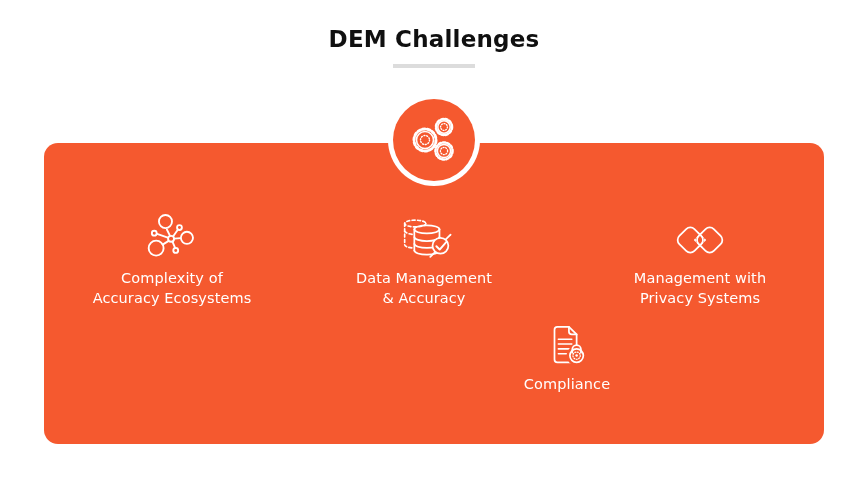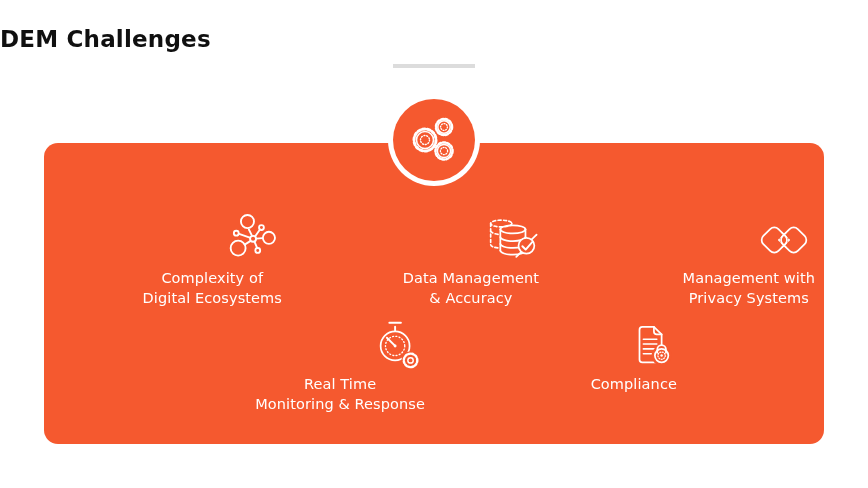--- a/index.html
+++ b/index.html
@@ -13,21 +13,21 @@
   html,body{background:var(--background);}
   .canvas{
     position:relative;
     width:868px;height:488px;
     background:var(--background);
     overflow:hidden;
     font-family:"DejaVu Sans","Liberation Sans",sans-serif;
   }
   .title{
     position:absolute;top:26px;left:0;width:868px;
-    text-align:left;
+    text-align:center;
     font-size:23px;font-weight:bold;
     color:var(--title_text);
     letter-spacing:.2px;
   }
   .title-underline{
     position:absolute;top:64px;left:393px;
     width:82px;height:4px;
     background:var(--underline);
   }
   .panel{
@@ -43,21 +43,21 @@
     display:flex;align-items:center;justify-content:center;
     z-index:2;
   }
   .badge-inner{
     width:82px;height:82px;border-radius:50%;
     background:var(--accent);
     display:flex;align-items:center;justify-content:center;
   }
   .item{
     position:absolute;
-    display:flex;flex-direction:column;align-items:flex-end;
+    display:flex;flex-direction:column;align-items:center;
     z-index:1;
   }
   .item-icon{
     height:58px;display:flex;align-items:flex-end;justify-content:center;
   }
   .item-label{
     margin-top:4px;
     color:var(--panel_text);
     font-size:14.5px;line-height:20px;
     text-align:center;letter-spacing:.1px;
@@ -108,21 +108,21 @@
         <circle class="st" cx="23" cy="14.5" r="7" stroke-width="2"></circle>
         <circle class="st" cx="38" cy="21" r="2.6" stroke-width="2"></circle>
         <circle class="st" cx="46" cy="32" r="6.5" stroke-width="2"></circle>
         <circle class="st" cx="34" cy="45.5" r="2.6" stroke-width="2"></circle>
         <circle class="st" cx="13" cy="43" r="8" stroke-width="2"></circle>
         <circle class="st" cx="11" cy="27" r="2.6" stroke-width="2"></circle>
       </svg>
     </div>
     <div class="item-label">
       <div>Complexity of</div>
-      <div>Digital Ecosystems</div>
+      <div>Accuracy Ecosystems</div>
     </div>
   </div>
 
   <div class="item" style="left:309px;top:206px;width:230px">
     <div class="item-icon">
       <svg width="58" height="50" viewBox="0 0 60 50">
 
         <ellipse class="st" cx="21" cy="9" rx="11" ry="3.5" stroke-width="1.7" stroke-dasharray="3 2.5"></ellipse>
         <line class="st" x1="10" y1="9" x2="10" y2="31" stroke-width="1.7" stroke-dasharray="3 2.5"></line>
         <path class="st" d="M10,17 q2,2.6 8,3.2" stroke-width="1.7" stroke-dasharray="3 2.5"></path>
@@ -156,40 +156,20 @@
         <path class="st" d="M30,16.5 L37.5,24 L30,31.5" stroke-width="1.4" stroke-dasharray="2.4 2.4"></path>
         <path class="st" d="M34,16.5 L26.5,24 L34,31.5" stroke-width="1.4" stroke-dasharray="2.4 2.4"></path>
       </svg>
     </div>
     <div class="item-label">
       <div>Management with</div>
       <div>Privacy Systems</div>
     </div>
   </div>
 
-  <div class="item" style="left:175px;top:312px;width:250px">
-    <div class="item-icon">
-      <svg width="54" height="52" viewBox="0 0 56 52">
-        <line class="st" x1="19" y1="4" x2="31" y2="4" stroke-width="2"></line>
-        <line class="st" x1="25" y1="8" x2="25" y2="12" stroke-width="2"></line>
-        <circle class="st" cx="25" cy="28" r="15" stroke-width="1.8"></circle>
-        <circle class="st" cx="25" cy="28" r="10" stroke-width="1.4" stroke-dasharray="1 2.4"></circle>
-        <line class="st" x1="25" y1="28" x2="16.5" y2="19.5" stroke-width="2"></line>
-        <circle cx="25" cy="28" r="1.5" fill="#FFFFFF"></circle>
-
-        <circle class="mask" cx="41" cy="43" r="9.5"></circle>
-        <circle class="st" cx="41" cy="43" r="7" stroke-width="2.5" stroke-dasharray="2 1.8"></circle>
-        <circle class="st" cx="41" cy="43" r="2.8" stroke-width="1.5"></circle>
-      </svg>
-    </div>
-    <div class="item-label">
-      <div>Real Time</div>
-      <div>Monitoring &amp; Response</div>
-    </div>
-  </div>
 
   <div class="item" style="left:457px;top:312px;width:220px">
     <div class="item-icon">
       <svg width="50" height="48" viewBox="0 0 52 48">
         <path class="st" d="M16,4 h12 l8,8 v26 a3,3 0 0 1 -3,3 H16 a3,3 0 0 1 -3,-3 V7 a3,3 0 0 1 3,-3 z" stroke-width="1.8"></path>
         <path class="st" d="M28,4 v5 a3,3 0 0 0 3,3 h5" stroke-width="1.8"></path>
         <line class="st" x1="17" y1="17" x2="31" y2="17" stroke-width="1.6"></line>
         <line class="st" x1="17" y1="22" x2="31" y2="22" stroke-width="1.6"></line>
         <line class="st" x1="17" y1="27" x2="31" y2="27" stroke-width="1.6"></line>
         <line class="st" x1="17" y1="32" x2="27" y2="32" stroke-width="1.6"></line>

